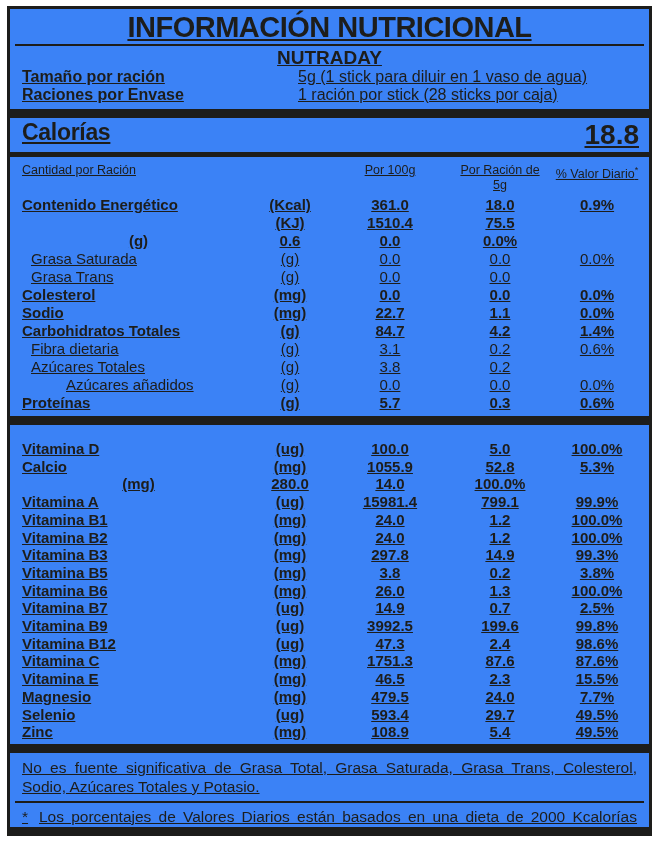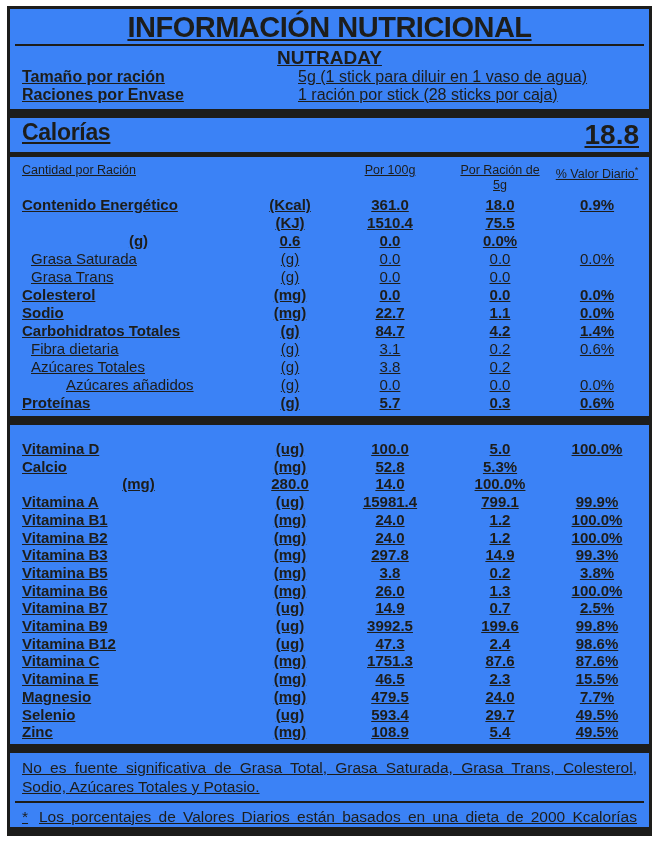--- a/index.html
+++ b/index.html
@@ -202,20 +202,21 @@
       <div class="grid row">
         <span class="c0">Vitamina D</span>
         <span class="c1">(ug)</span>
         <span class="c2">100.0</span>
         <span class="c3">5.0</span>
         <span class="c4">100.0%</span>
       </div>
       <div class="grid row">
         <span class="c0">Calcio</span>
         <span class="c1">(mg)</span>
+        <span class="c2">1055.9</span>
         <span class="c3">52.8</span>
         <span class="c4">5.3%</span>
       </div>
       <div class="grid row">
         <span class="c1">(mg)</span>
         <span class="c2">280.0</span>
         <span class="c3">14.0</span>
         <span class="c4">100.0%</span>
       </div>
       <div class="grid row">

